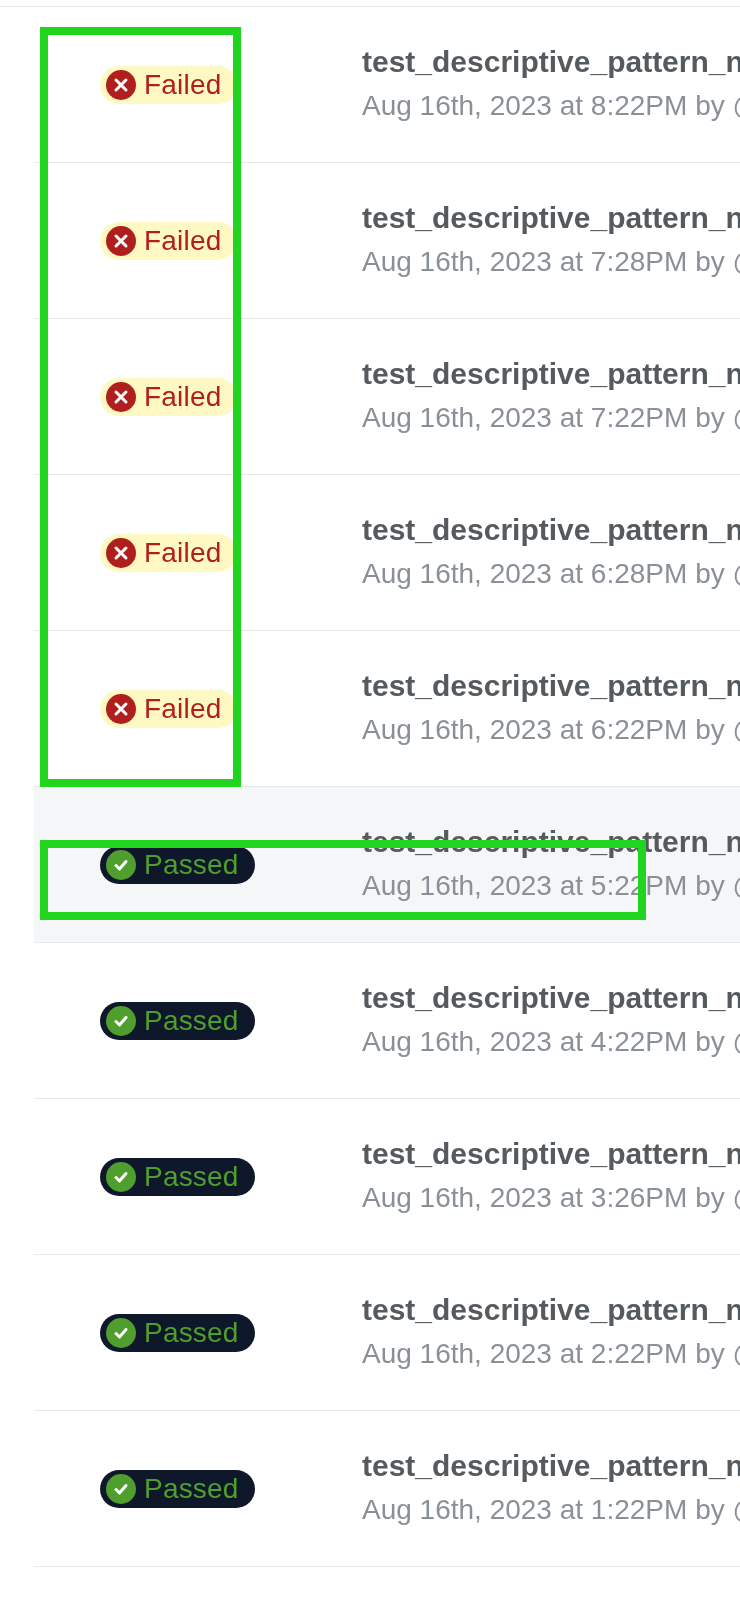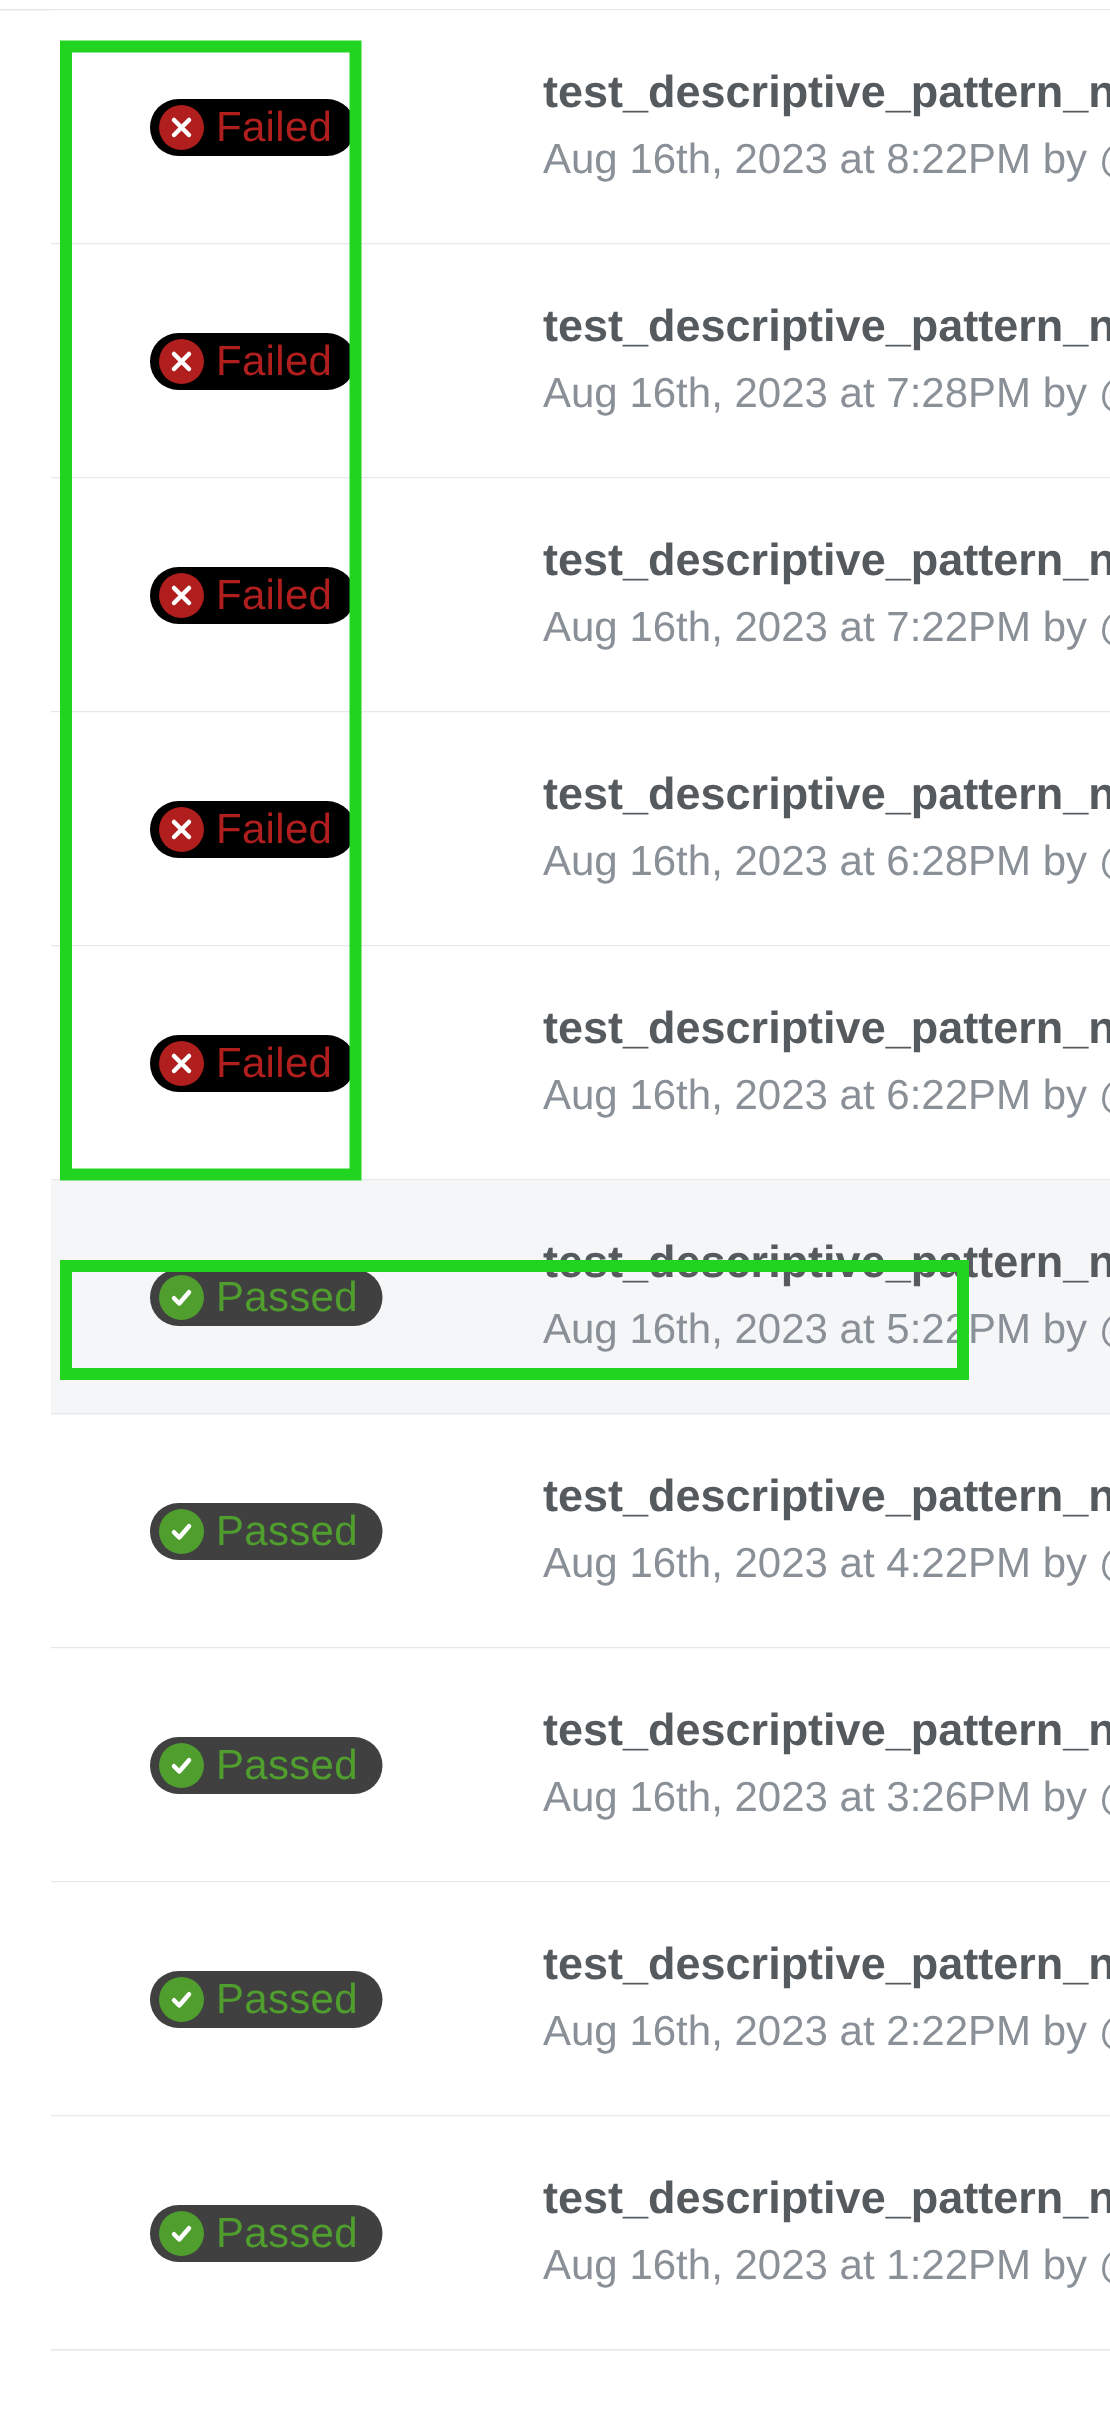--- a/index.html
+++ b/index.html
@@ -38,25 +38,25 @@
     display: inline-flex;
     align-items: center;
     border-radius: 22px;
     padding: 4px 16px 4px 6px;
     font-size: 28px;
     font-weight: 500;
     line-height: 1;
     letter-spacing: 0.2px;
   }
   .badge.failed {
-    background: #000000;
+    background: #fef9c3;
     color: #b01e1e;
   }
   .badge.passed {
-    background: #404040;
+    background: #0f172a;
     color: #4f9e2e;
   }
   .badge .icon-circle {
     width: 30px;
     height: 30px;
     border-radius: 50%;
     display: flex;
     align-items: center;
     justify-content: center;
     margin-right: 8px;

